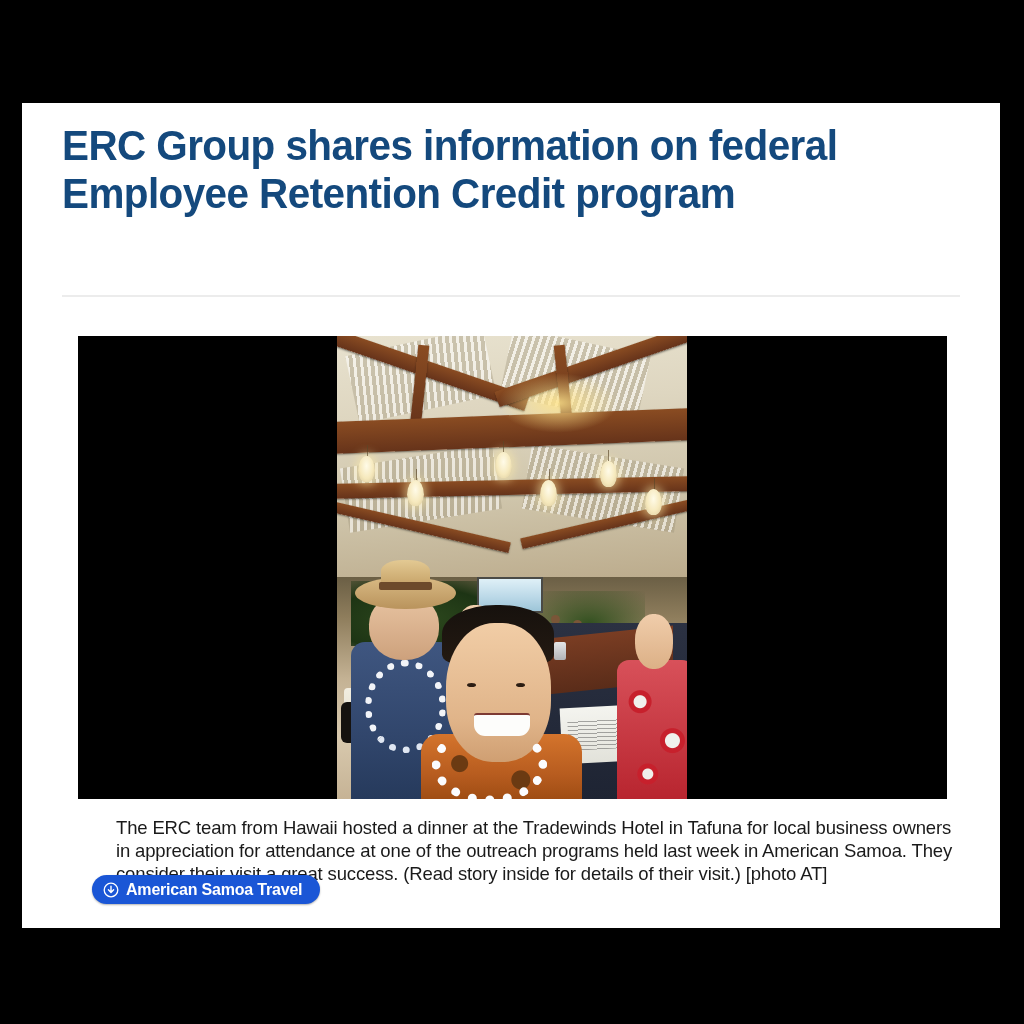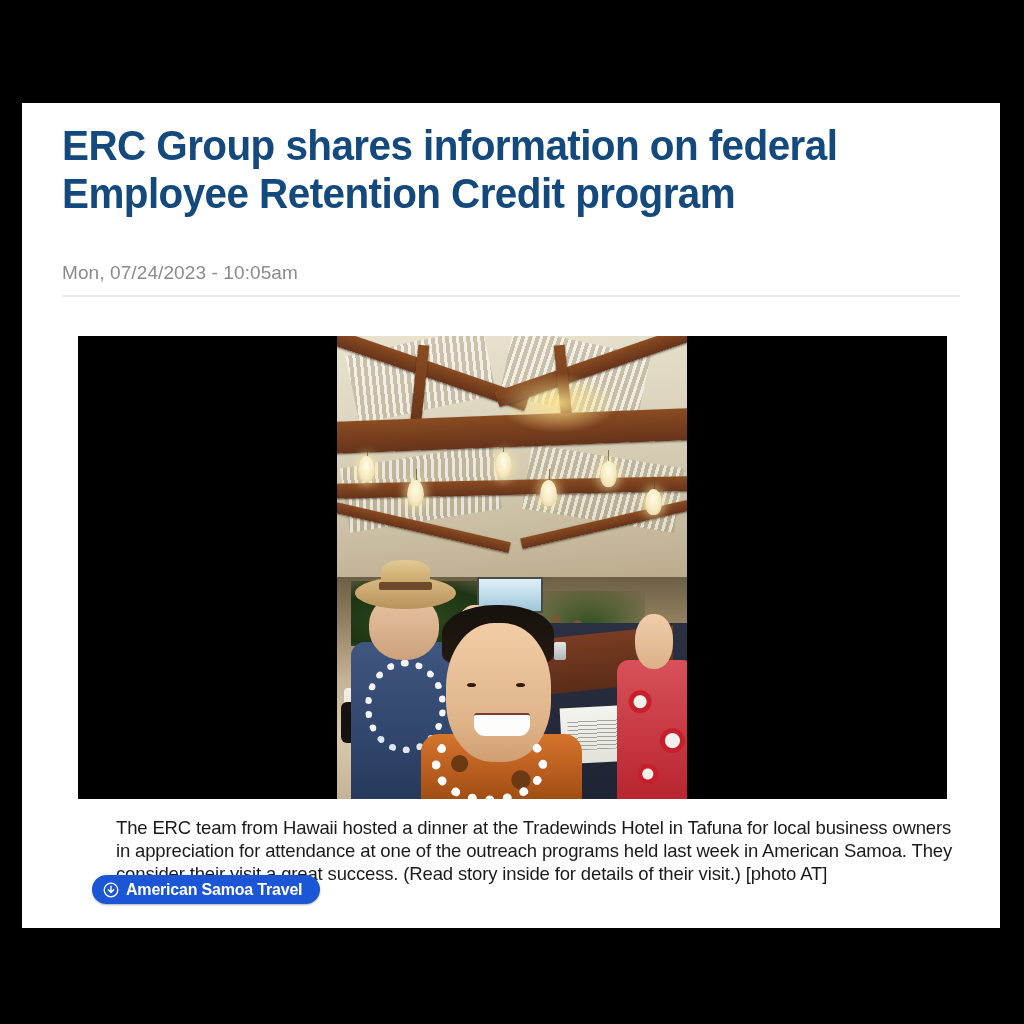--- a/index.html
+++ b/index.html
@@ -468,21 +468,20 @@
     white-space: nowrap;
   }
 </style>
 </head>
 <body>
 
 <div class="article-card">
 
   <h1 class="headline">ERC Group shares information on federal Employee Retention Credit program</h1>
 
-  <div class="meta-date">Mon, 07/24/2023 - 10:05am</div>
 
   <div class="meta-divider"></div>
 
   <div class="photo-block">
     <div class="photo-inner">
 
       <div class="ph-ceiling"></div>
       <div class="ph-slat s1"></div>
       <div class="ph-slat s2"></div>
       <div class="ph-slat s3"></div>

